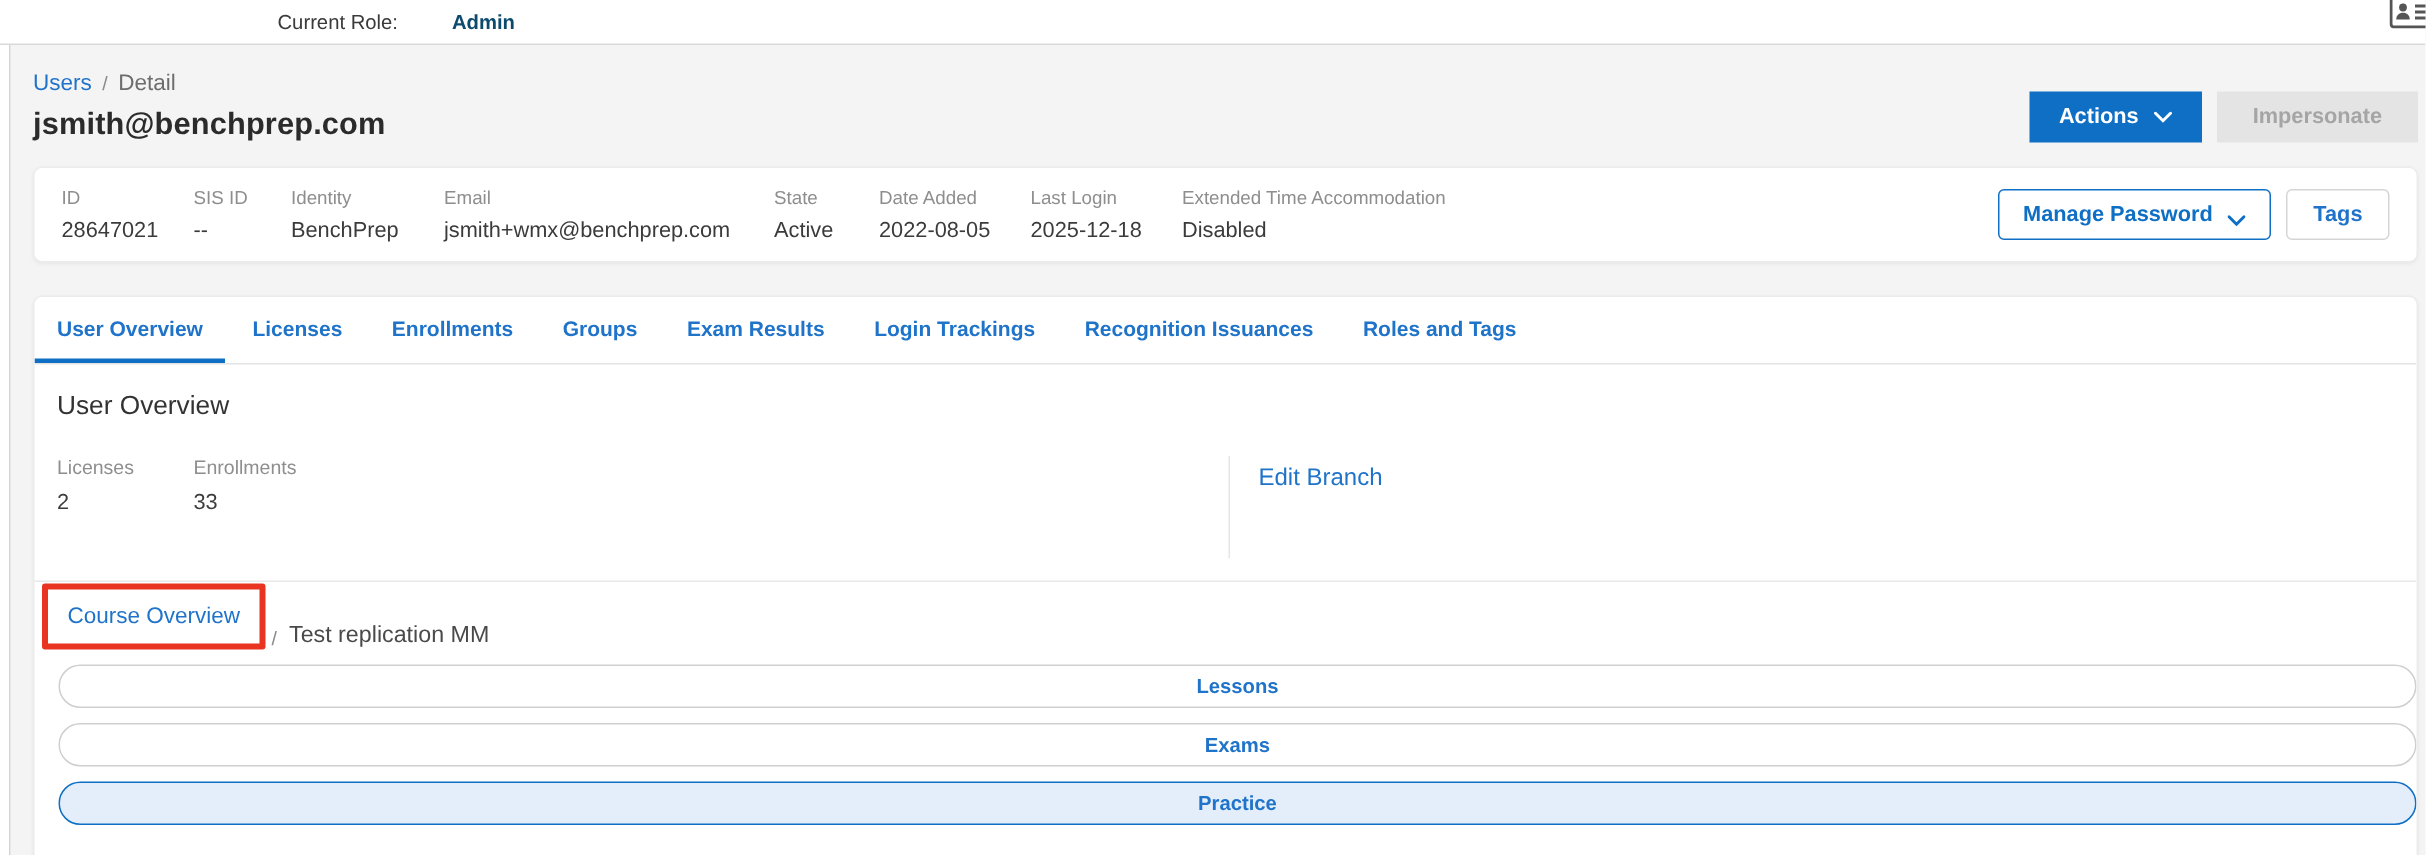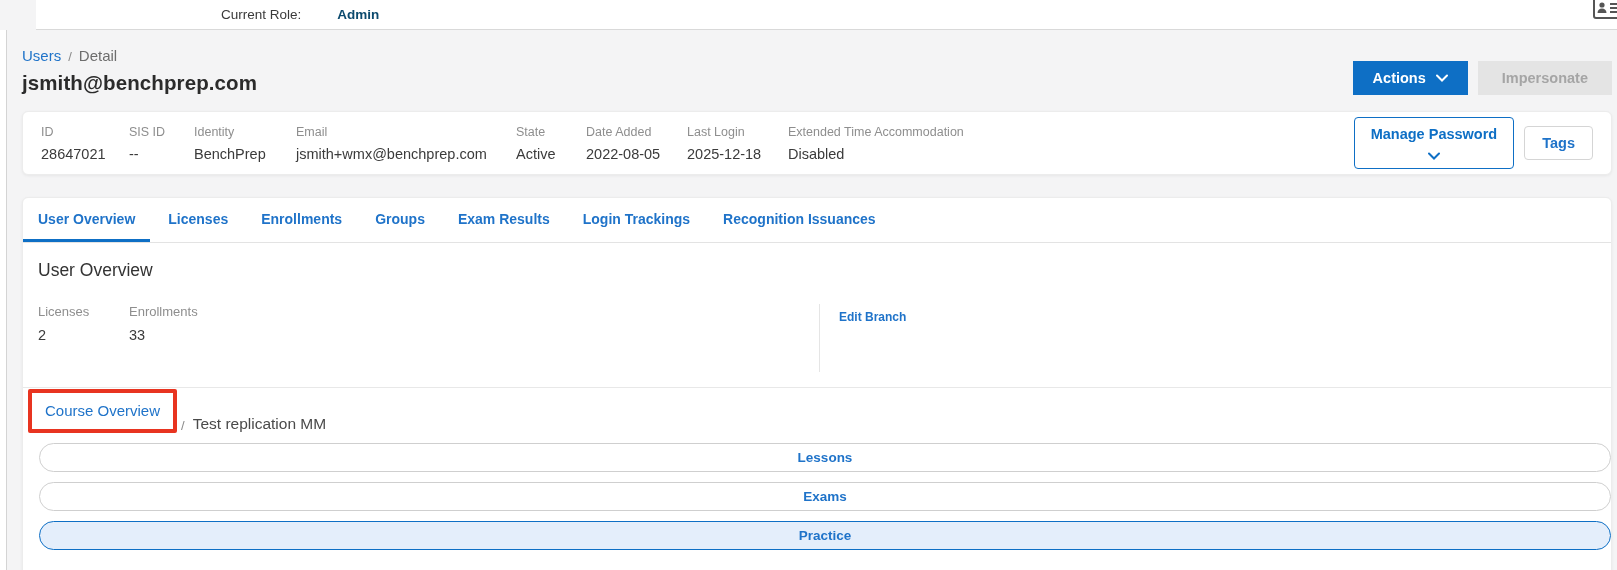--- a/index.html
+++ b/index.html
@@ -12,21 +12,21 @@
   :root {
     --accent-blue: #0e6fc5;
     --link-blue: #1f73c9;
     --annotation-red: #e83420;
     --pill-selected-bg: #e4eefb;
   }
 
   
   .topbar {
     height: 30px; background: #fff; border-bottom: 1px solid #d9d9d9;
-    display: flex; align-items: center; padding-left: 185px; position: relative; margin-left: 36px;
+    display: flex; align-items: center; padding-left: 185px; position: relative;
   }
   .topbar .role-label { font-size: 13.5px; color: #3a3a3a; }
   .topbar .role-value { font-size: 13.5px; font-weight: 700; color: #0c4a6e; margin-left: 36px; }
   .idcard-icon { position: absolute; right: -6px; top: -3px; width: 30px; height: 22px; color: #555; }
 
   
   .page { position: relative; height: 540px; }
   .left-strip {
     position: absolute; left: 0; top: 0; bottom: 0; width: 7px;
     background: #fff; border-right: 1px solid #d4d4d4;
@@ -62,21 +62,21 @@
   .field:nth-child(2) { width: 65px; }
   .field:nth-child(3) { width: 102px; }
   .field:nth-child(4) { width: 220px; }
   .field:nth-child(5) { width: 70px; }
   .field:nth-child(6) { width: 101px; }
   .field:nth-child(7) { width: 101px; }
   .card-buttons { display: flex; gap: 10px; align-items: center; }
   .btn-outline-blue {
     background: #fff; border: 1px solid var(--accent-blue); color: var(--accent-blue);
     border-radius: 4px; padding: 8px 16px; font-size: 14.5px; font-weight: 700;
-    display: inline-flex; align-items: center; gap: 10px; cursor: pointer; font-family: inherit; flex-direction: column;
+    display: inline-flex; align-items: flex-end; gap: 10px; cursor: pointer; font-family: inherit;
   }
   .btn-outline-gray {
     background: #fff; border: 1px solid #d5d5d5; color: var(--link-blue);
     border-radius: 4px; padding: 8px 17px; font-size: 14.5px; font-weight: 700; cursor: pointer; font-family: inherit;
   }
 
   
   .main-card { margin-top: 22px; height: 420px; border-radius: 6px 6px 0 0; overflow: hidden; }
   .tabs { display: flex; border-bottom: 1px solid #e3e3e3; height: 45px; align-items: stretch; }
   .tab {
@@ -87,21 +87,21 @@
   .tab.active { border-bottom-color: var(--accent-blue); }
 
   .section-heading { font-size: 17.5px; font-weight: 500; color: #333; margin: 17px 0 0 15px; }
 
   .stats-row { display: flex; margin-top: 23px; min-height: 68px; }
   .stats-left { width: 796px; display: flex; padding-left: 15px; }
   .stat:nth-child(1) { width: 91px; }
   .stat .label { font-size: 13px; color: #8e8e8e; }
   .stat .value { font-size: 14.5px; color: #3b3b3b; margin-top: 8px; }
   .stats-right { border-left: 1px solid #e5e5e5; padding-left: 19px; flex: 1; display: flex; justify-content: space-between; }
-  .edit-branch { font-size: 12px; font-weight: 700; color: var(--link-blue); margin-right: 72px; margin-top: 6px; cursor: pointer; text-decoration: none; }
+  .edit-branch { font-size: 16px; font-weight: 400; color: var(--link-blue); margin-right: 72px; margin-top: 6px; cursor: pointer; text-decoration: none; }
 
   .hr { border: none; border-top: 1px solid #e8e8e8; margin-top: 15px; }
 
   .course-row { display: flex; align-items: flex-end; margin: 1px 0 0 5px; }
   .red-box { border: 4px solid var(--annotation-red); padding: 9px 13px; border-radius: 2px; }
   .course-link { font-size: 15px; color: var(--link-blue); cursor: pointer; text-decoration: none; white-space: nowrap; }
   .course-sep { font-size: 13px; color: #8a8a8a; margin: 0 8px 0 4px; }
   .course-name { font-size: 15.5px; color: #4a4a4a; }
 
   .pills { display: flex; gap: 10px; margin: 10px 0 0 16px; flex-direction: column; }
@@ -206,20 +206,21 @@
 
     <div class="card main-card">
       <div class="tabs">
         <div class="tab active">User Overview</div>
         <div class="tab">Licenses</div>
         <div class="tab">Enrollments</div>
         <div class="tab">Groups</div>
         <div class="tab">Exam Results</div>
         <div class="tab">Login Trackings</div>
         <div class="tab">Recognition Issuances</div>
+        <div class="tab">Roles and Tags</div>
       </div>
 
       <div class="section-heading">User Overview</div>
 
       <div class="stats-row">
         <div class="stats-left">
           <div class="stat">
             <div class="label">Licenses</div>
             <div class="value">2</div>
           </div>

